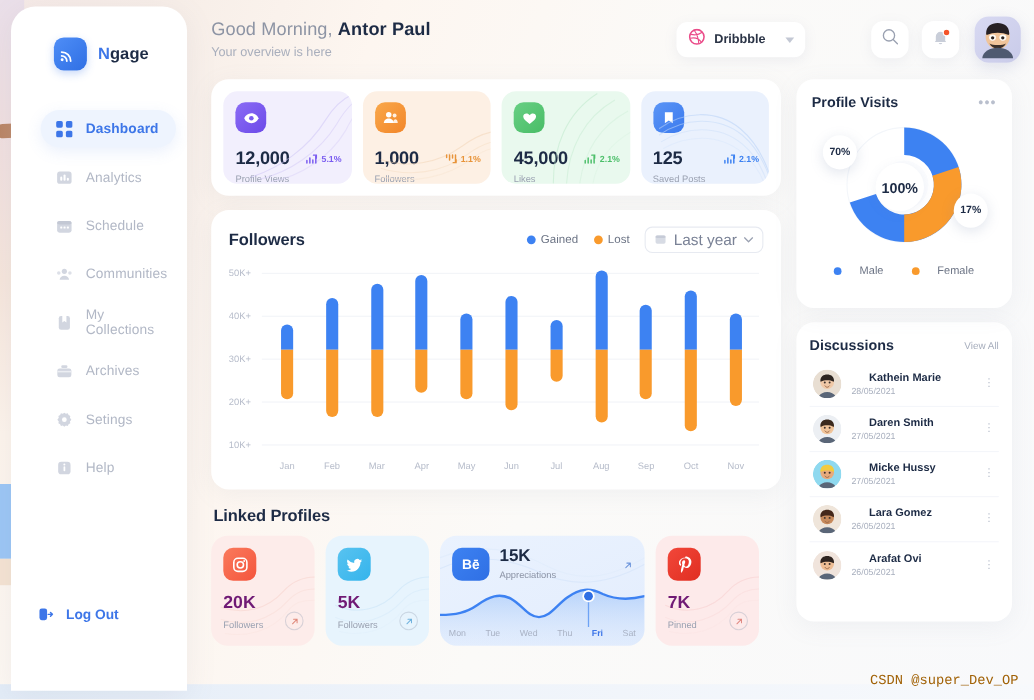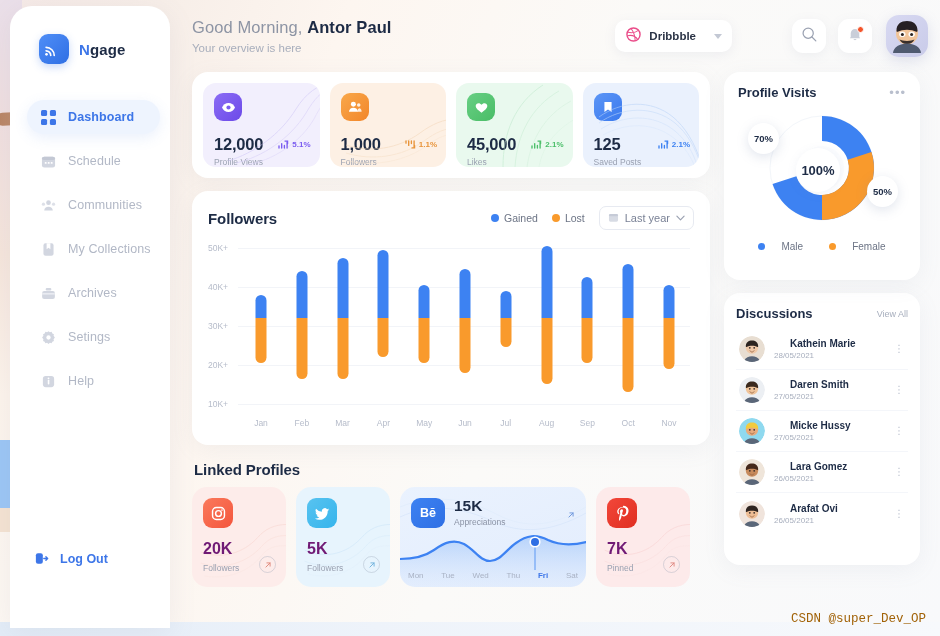--- a/index.html
+++ b/index.html
@@ -22,21 +22,21 @@
     background:linear-gradient(90deg,#e3ecf7 0%,#eef3fa 40%,#f7f9fc 100%); }
   .pointer { position:absolute; left:-4px; top:112px; width:42px; height:13px;
     border-radius:8px; background:linear-gradient(90deg,#b98464,#c49375);
     transform:rotate(-3deg); }
 
   
   .sidebar {
     position:absolute; left:10px; top:6px; width:160px; height:622px;
     background:#ffffff; border-radius:22px 22px 0 0;
     box-shadow:0 6px 28px rgba(120,130,160,.10);
-    padding:22px 0 0 7px;
+    padding:22px 0 0 17px;
   }
   .logo-row { display:flex; align-items:center; gap:10px; padding:0 0 0 22px; height:42px; }
   .logo-mark { width:30px; height:30px; border-radius:9px;
     background:linear-gradient(135deg,#4f8ef7,#2f6fe4);
     display:flex; align-items:flex-end; justify-content:flex-start; padding:5px;
     box-shadow:0 3px 8px rgba(61,118,232,.28); }
   .logo-text { font-size:15px; font-weight:700; color:#1d2b45; letter-spacing:.1px; }
   .logo-text .n { color:#3d76e8; font-weight:700; }
 
   .nav { margin-top:30px; }
@@ -100,21 +100,21 @@
   
   .card { background:#fff; border-radius:16px; box-shadow:0 5px 22px rgba(130,140,170,.09); }
   .chart-card { margin-top:13px; padding:15px 16px 10px 16px; height:254px; }
   .chart-head { display:flex; align-items:center; }
   .chart-title { font-size:15px; font-weight:700; color:#1d2b45; flex:1; letter-spacing:-.1px; }
   .legend { display:flex; align-items:center; gap:5px; margin-right:14px; }
   .legend .dot { width:8px;height:8px;border-radius:50%; }
   .legend span { font-size:10.5px; color:#6c7485; }
   .select { display:flex; align-items:center; gap:6px; height:24px; padding:0 8px;
     border:1px solid #e7eaf1; border-radius:7px; cursor:pointer; }
-  .select span { font-size:11px; color:#7a8296; }
+  .select span { font-size:14px; color:#7a8296; }
 
   .plot { position:relative; height:198px; margin-top:8px; }
   .ylab { position:absolute; left:0; font-size:8.5px; color:#b6bcca; }
   .gridline { position:absolute; left:30px; right:4px; height:1px; background:#f2f4f8; }
   .bars { position:absolute; left:34px; right:6px; top:0; bottom:34px; display:flex; align-items:flex-end;
     justify-content:space-between; }
   .bar-col { width:38px; position:relative; height:100%; }
   .bar { position:absolute; left:50%; transform:translateX(-50%); width:11px; border-radius:6px; }
   .bar .up { position:absolute; left:0; right:0; top:0; background:#3d82f2; border-radius:6px 6px 0 0; }
   .bar .dn { position:absolute; left:0; right:0; bottom:0; background:#f99a2c; border-radius:0 0 6px 6px; }
@@ -196,20 +196,31 @@
         <svg width="15" height="15" viewBox="0 0 16 16">
             <rect x="0" y="0" width="6.5" height="6.5" rx="1.6" fill="#3d76e8"></rect>
             <rect x="9.5" y="0" width="6.5" height="6.5" rx="1.6" fill="#3d76e8"></rect>
             <rect x="0" y="9.5" width="6.5" height="6.5" rx="1.6" fill="#3d76e8"></rect>
             <rect x="9.5" y="9.5" width="6.5" height="6.5" rx="1.6" fill="#3d76e8"></rect>
           </svg>
       </span>
       <span class="nav-label">Dashboard</span>
     </div>
 
+    <div class="nav-item">
+      <span class="nav-ico">
+        <svg width="15" height="15" viewBox="0 0 16 16">
+            <rect x="1" y="2" width="14" height="12" rx="2.6" fill="#d2d6e0"></rect>
+            <rect x="4" y="7" width="2" height="4" rx="1" fill="#fff"></rect>
+            <rect x="7.2" y="5" width="2" height="6" rx="1" fill="#fff"></rect>
+            <rect x="10.4" y="8" width="2" height="3" rx="1" fill="#fff"></rect>
+          </svg>
+      </span>
+      <span class="nav-label">Analytics</span>
+    </div>
 
     <div class="nav-item">
       <span class="nav-ico">
         <svg width="15" height="15" viewBox="0 0 16 16">
             <rect x="1" y="3" width="14" height="11.5" rx="2.4" fill="#d2d6e0"></rect>
             <rect x="1" y="3" width="14" height="3.4" rx="2.4" fill="#c3c8d4"></rect>
             <rect x="4" y="8.4" width="2" height="2" rx=".6" fill="#fff"></rect>
             <rect x="7.2" y="8.4" width="2" height="2" rx=".6" fill="#fff"></rect>
             <rect x="10.4" y="8.4" width="2" height="2" rx=".6" fill="#fff"></rect>
           </svg>
@@ -674,21 +685,21 @@
 
               <path d="M0,-52 A52,52 0 1,1 -49.45,16.07 L-25.65,8.34 A27,27 0 1,0 0,-27 Z" fill="#3d82f2"></path>
 
               <path d="M-49.45,16.07 A52,52 0 0,1 0,-52 L0,-27 A27,27 0 0,0 -25.65,8.34 Z" fill="#f99a2c" transform="rotate(180)"></path>
               <circle r="26" fill="#fff"></circle>
               <circle r="22" fill="#fbfcfe"></circle>
             </g>
           </svg>
           <div class="bubble" style="left:58px; top:44px; width:44px; height:44px; font-size:13px; background:#fff; box-shadow:0 2px 10px rgba(120,135,175,.10);">100%</div>
           <div class="bubble" style="left:10px; top:19px; width:31px; height:31px;">70%</div>
-          <div class="bubble" style="left:129px; top:72px; width:31px; height:31px;">50%</div>
+          <div class="bubble" style="left:129px; top:72px; width:31px; height:31px;">17%</div>
         </div>
 
         <div class="pv-legend">
           <div>
             <i style="background:#3d82f2"></i>
             <span>Male</span>
           </div>
           <div>
             <i style="background:#f99a2c"></i>
             <span>Female</span>

